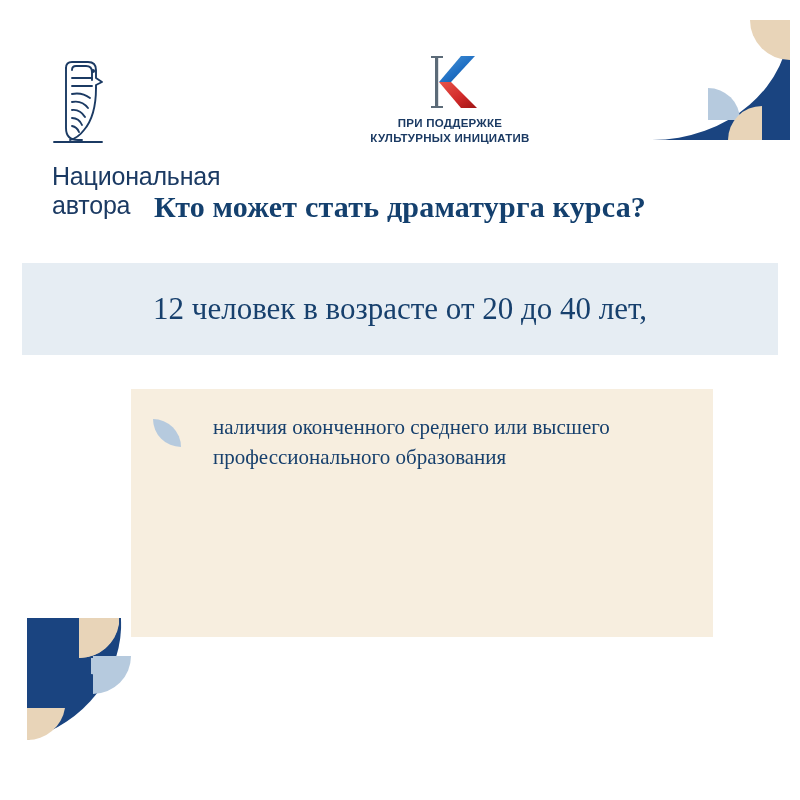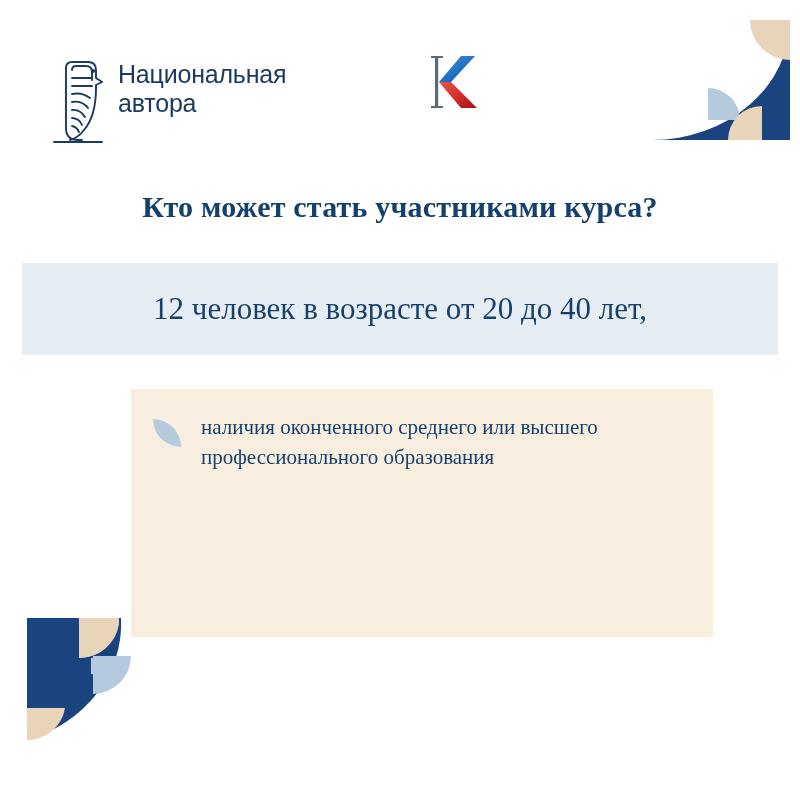--- a/index.html
+++ b/index.html
@@ -46,20 +46,21 @@
     width: 800px;
     height: 170px;
   }
   .logo-school {
     position: absolute;
     left: 52px;
     top: 58px;
     display: flex;
     align-items: flex-start;
     gap: 14px;
+    flex-direction: column;
   }
   .logo-bird { width: 52px; height: 88px; display: block; }
   .logo-school-text {
     font-family: "Liberation Sans", sans-serif;
     font-size: 25px;
     line-height: 1.14;
     color: #1b3a63;
     letter-spacing: -0.2px;
     padding-top: 2px;
   }
@@ -134,21 +135,21 @@
     left: 22px;
     top: 24px;
     right: 16px;
     display: flex;
     flex-direction: column;
     gap: 22px;
   }
   .req-item {
     display: flex;
     align-items: flex-start;
-    gap: 20px;
+    gap: 32px;
   }
   .req-marker {
     flex: 0 0 auto;
     width: 28px;
     height: 28px;
     margin-top: 6px;
     background: #b6cade;
     border-top-right-radius: 28px;
     border-bottom-left-radius: 28px;
   }
@@ -237,26 +238,28 @@
             <stop offset="100%" stop-color="#9e1414"></stop>
           </linearGradient>
         </defs>
         <rect x="18" y="4" width="3.2" height="52" fill="#5c6b78"></rect>
         <path d="M22 30 L44 4 L58 4 L34 30 Z" fill="url(#kBlue)"></path>
         <path d="M22 30 L44 56 L60 56 L34 30 Z" fill="url(#kRed)"></path>
         <path d="M14 4 L26 4 L26 6 L14 6 Z" fill="#5c6b78"></path>
         <path d="M14 54 L26 54 L26 56 L14 56 Z" fill="#5c6b78"></path>
       </svg>
       <div class="logo-fund-text">
+        <div>ПРИ ПОДДЕРЖКЕ</div>
+        <div>КУЛЬТУРНЫХ ИНИЦИАТИВ</div>
       </div>
     </div>
 
   </div>
 
-  <div class="question">Кто может стать участниками курса?</div>
+  <div class="question">Кто может стать драматурга курса?</div>
 
   <div class="banner">
     <div class="banner-line">12 человек в возрасте от 20 до 40 лет,</div>
   </div>
 
   <div class="reqbox">
     <div class="req-list">
 
       <div class="req-item">
         <span class="req-marker"></span>

